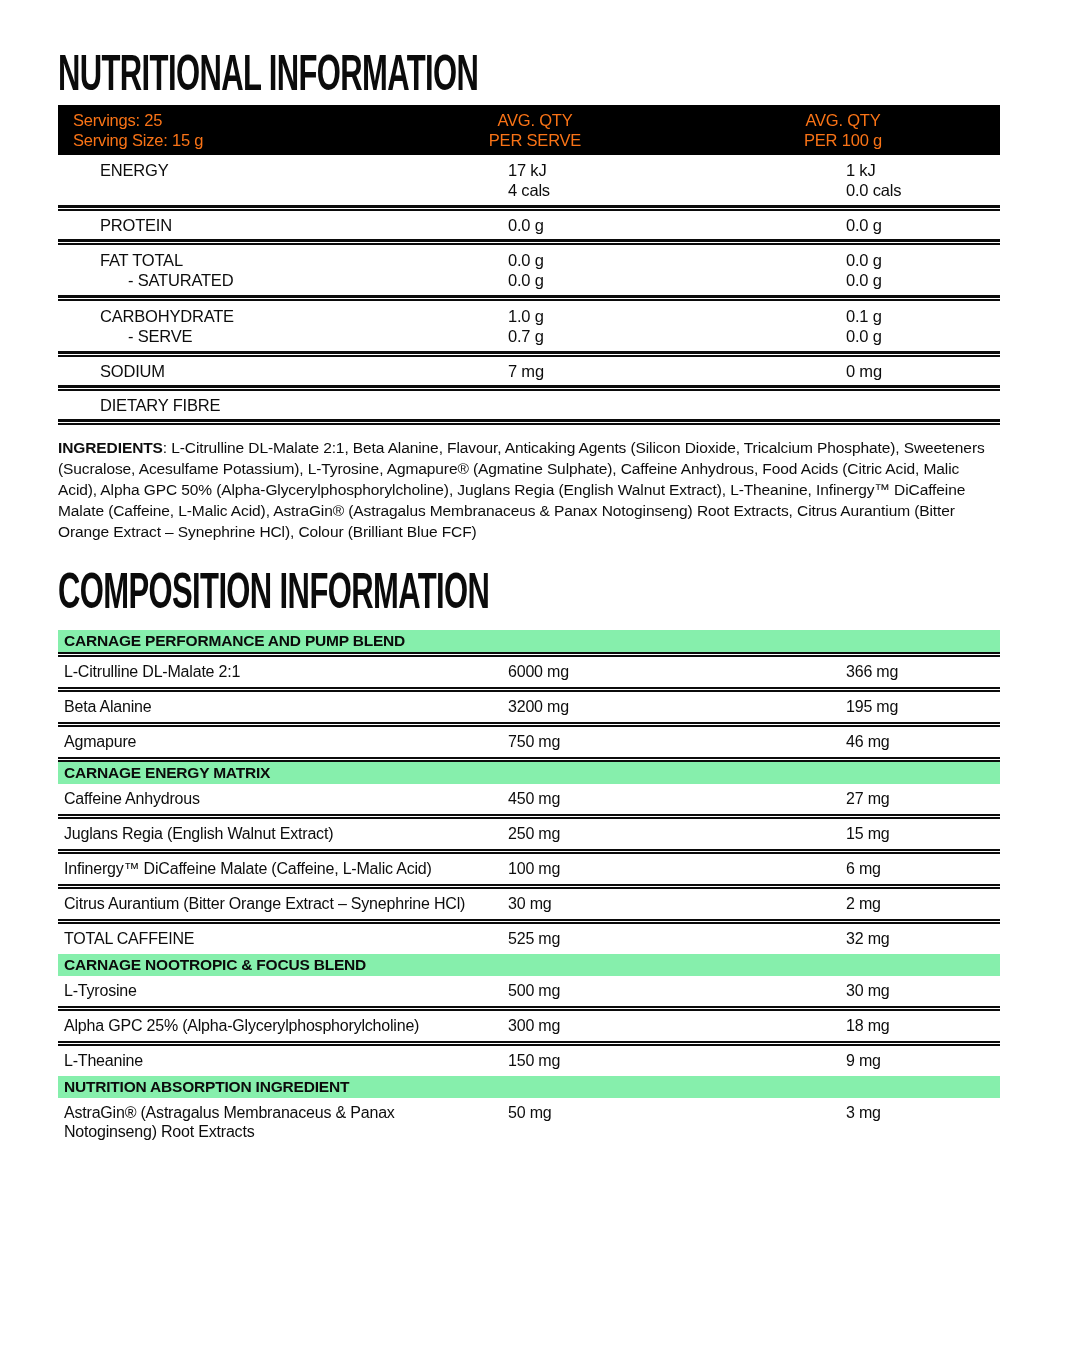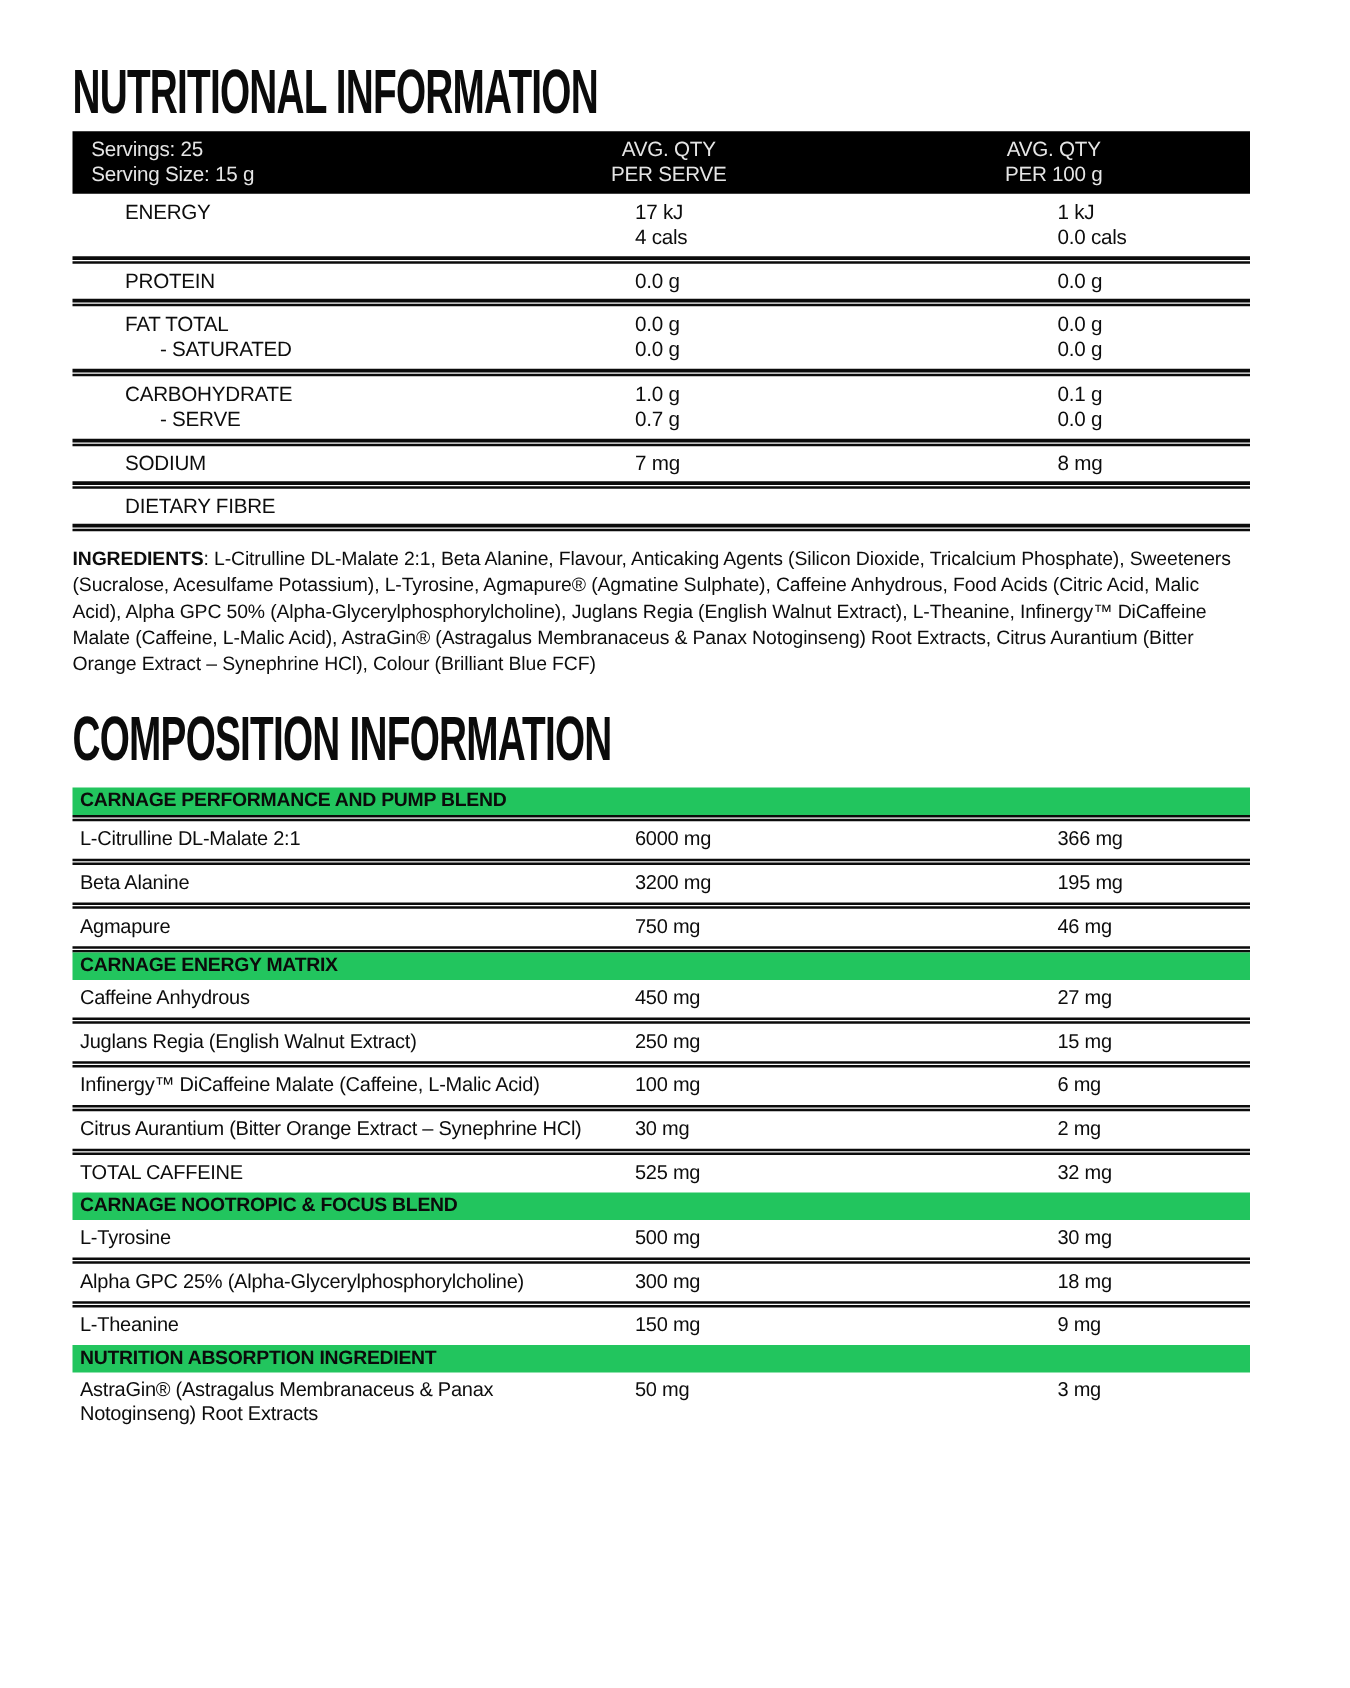--- a/index.html
+++ b/index.html
@@ -24,21 +24,21 @@
     color:#0b0b0b;
   }
   .big-title.second { margin-top:26px; }
 
   
   .nheader {
     position:relative;
     margin-top:9px;
     height:50px;
     background:#000000;
-    color:#e5e5e5;
+    color:#f97316;
     font-size:16.5px;
     letter-spacing:-0.2px;
   }
   .serving-info { position:absolute; left:15px; top:6px; line-height:19.5px; }
   .hcol { position:absolute; top:6px; width:200px; text-align:center; line-height:19.5px; }
   .hcol.serve  { left:377px; }
   .hcol.per100 { left:685px; }
 
   
   .nrow { padding:5px 0 5px 0; font-size:16.5px; letter-spacing:-0.2px; }
@@ -68,21 +68,21 @@
     width:942px;
     font-size:15.5px;
     line-height:21px;
     letter-spacing:-0.1px;
   }
   .ingredients b { letter-spacing:-0.1px; }
 
   
   .comp { margin-top:16px; }
   .section-bar {
-    background:#22c55e;
+    background:#86efac;
     padding:3px 0 3px 6px;
     font-weight:bold;
     font-size:15.5px;
     line-height:16px;
     letter-spacing:-0.2px;
     color:#0b0b0b;
   }
   .crow { position:relative; padding:5px 0 6px 0; font-size:16px; letter-spacing:-0.2px; line-height:19px; }
   .clabel { display:inline-block; padding-left:6px; max-width:430px; }
   .clabel.narrow { max-width:350px; }
@@ -127,21 +127,21 @@
         <div class="nline"><span class="nlabel">FAT TOTAL</span><span class="val col2">0.0 g</span><span class="val col3">0.0 g</span></div>
         <div class="nline"><span class="nlabel indent">- SATURATED</span><span class="val col2">0.0 g</span><span class="val col3">0.0 g</span></div>
       </div>
       <div class="rule"></div>
       <div class="nrow">
         <div class="nline"><span class="nlabel">CARBOHYDRATE</span><span class="val col2">1.0 g</span><span class="val col3">0.1 g</span></div>
         <div class="nline"><span class="nlabel indent">- SERVE</span><span class="val col2">0.7 g</span><span class="val col3">0.0 g</span></div>
       </div>
       <div class="rule"></div>
       <div class="nrow compact">
-        <div class="nline"><span class="nlabel">SODIUM</span><span class="val col2">7 mg</span><span class="val col3">8 mg</span></div>
+        <div class="nline"><span class="nlabel">SODIUM</span><span class="val col2">7 mg</span><span class="val col3">0 mg</span></div>
       </div>
       <div class="rule"></div>
       <div class="nrow compact">
         <div class="nline"><span class="nlabel">DIETARY FIBRE</span></div>
       </div>
       <div class="rule"></div>
     </div>
 
   <p class="ingredients"><b>INGREDIENTS</b><span>: L-Citrulline DL-Malate 2:1, Beta Alanine, Flavour, Anticaking Agents (Silicon Dioxide, Tricalcium Phosphate), Sweeteners (Sucralose, Acesulfame Potassium), L-Tyrosine, Agmapure® (Agmatine Sulphate), Caffeine Anhydrous, Food Acids (Citric Acid, Malic Acid), Alpha GPC 50% (Alpha-Glycerylphosphorylcholine), Juglans Regia (English Walnut Extract), L-Theanine, Infinergy™ DiCaffeine Malate (Caffeine, L-Malic Acid), AstraGin® (Astragalus Membranaceus &amp; Panax Notoginseng) Root Extracts, Citrus Aurantium (Bitter Orange Extract – Synephrine HCl), Colour (Brilliant Blue FCF)</span></p>
 

